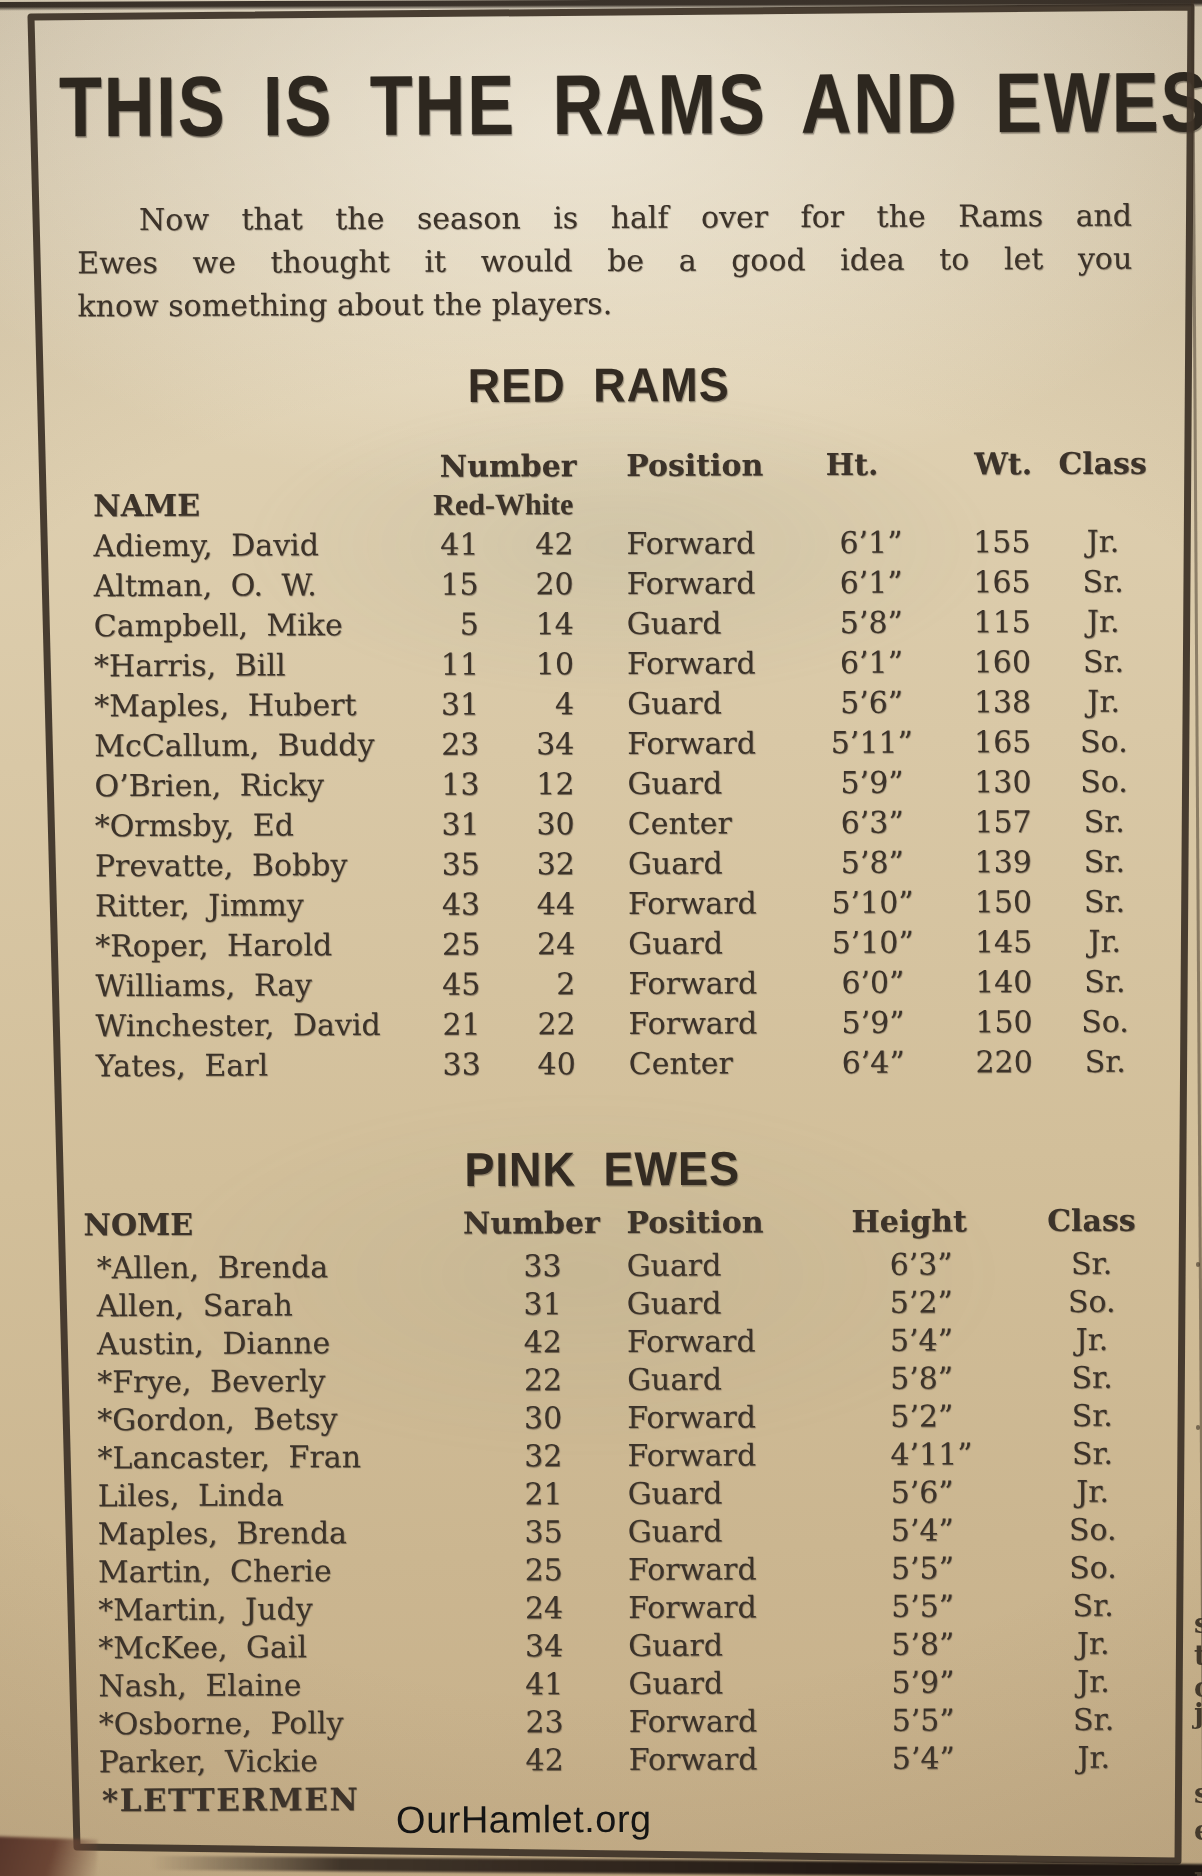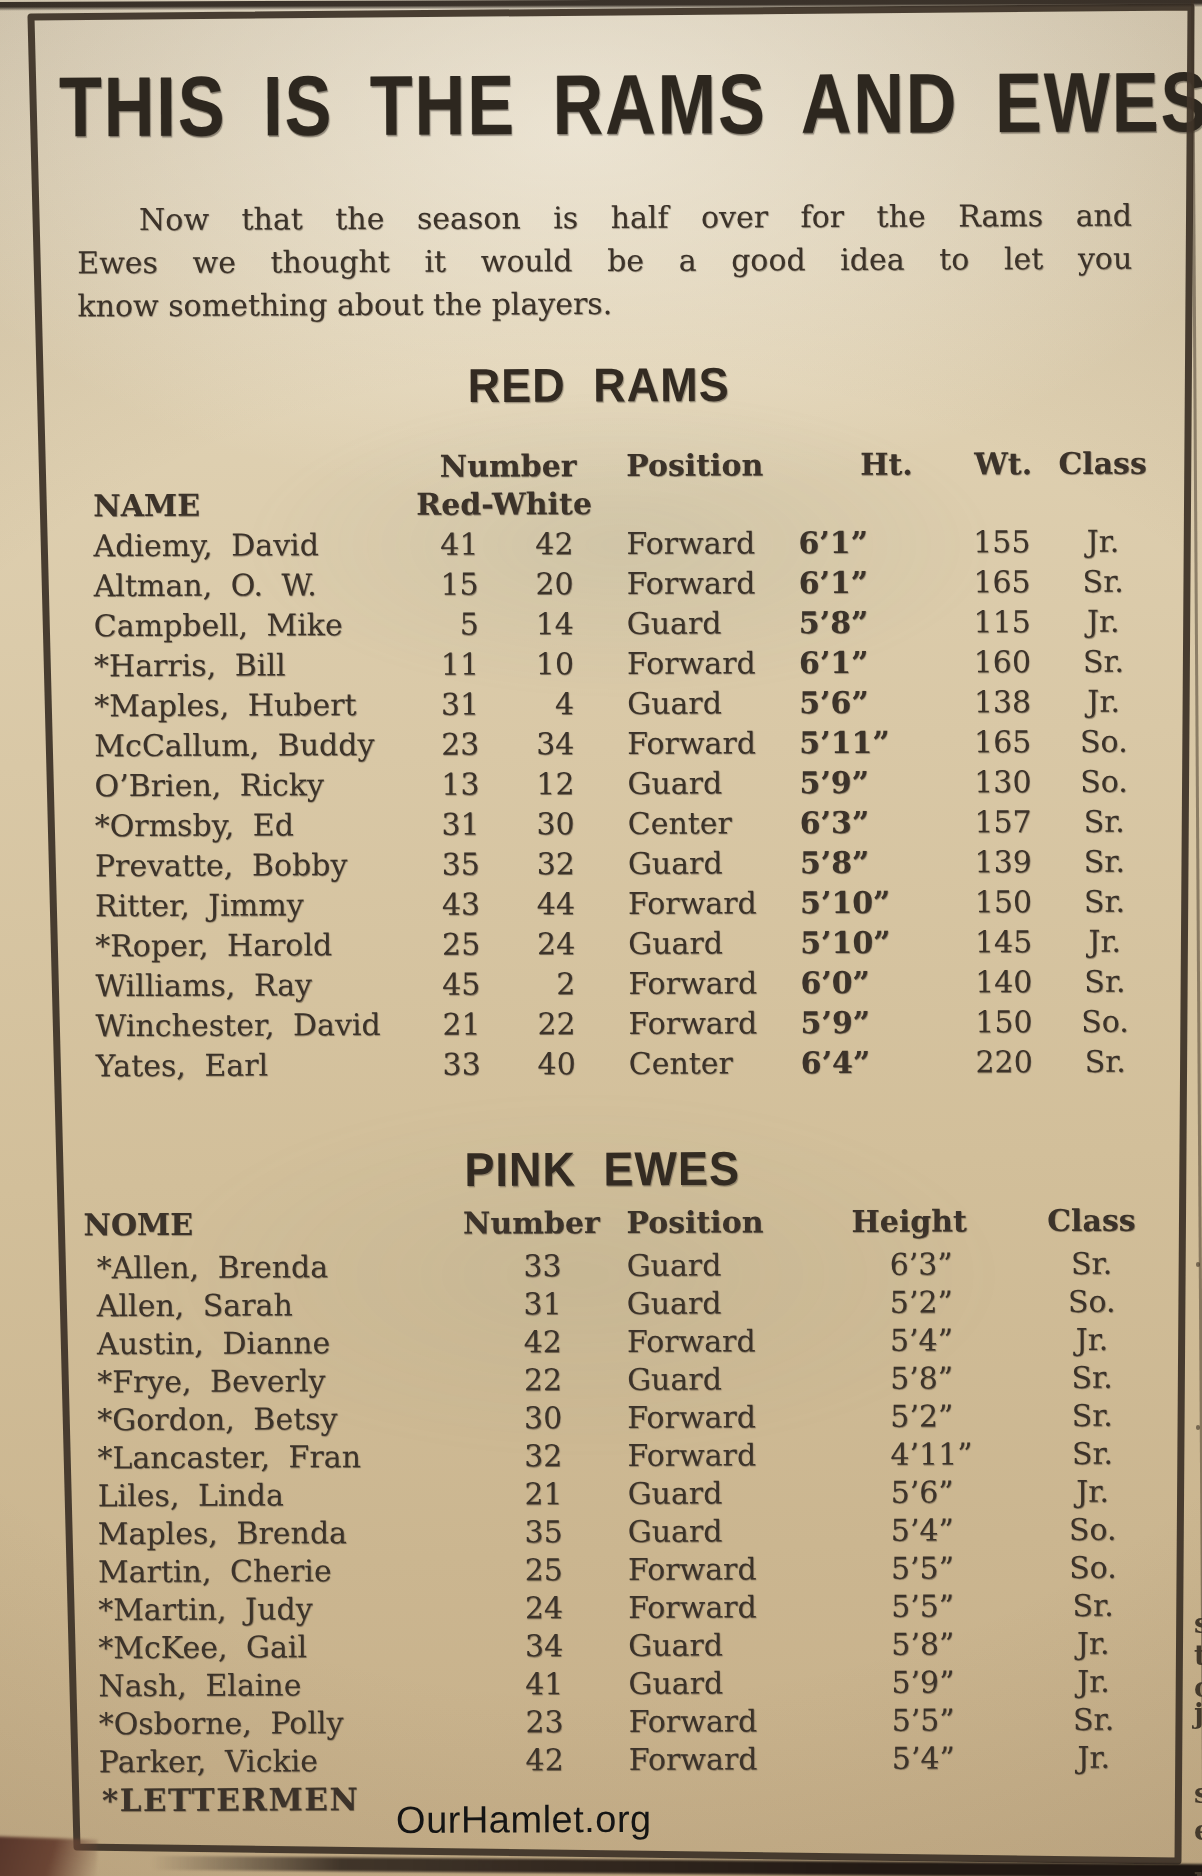--- a/index.html
+++ b/index.html
@@ -40,30 +40,30 @@
   .rams-title{top:358px;}
   .ewes-title{top:1142px;}
 
   
   .hcell,.cell{position:absolute;font-size:30px;line-height:36px;white-space:nowrap;}
   .hcell{font-weight:bold;}
   .trow,.hrow{position:absolute;left:0;width:1202px;height:40px;}
 
   
   .h-name{left:95px;}   .h-number{left:430px;width:160px;text-align:center;}
-  .h-redwhite{left:418px;width:174px;}
-  .h-pos{left:628px;}   .h-ht{left:862px;width:140px;}
+  .h-redwhite{left:418px;width:174px;text-align:center;font-family:Liberation Serif, serif;}
+  .h-pos{left:628px;}   .h-ht{left:784px;width:140px;text-align:center;}
   .h-wt{left:922px;width:112px;text-align:right;}
   .h-cls{left:1042px;width:125px;text-align:center;}
   
   .c-name{left:95px;word-spacing:9px;}
   .c-red{left:392px;width:88px;text-align:right;}
   .c-white{left:487px;width:88px;text-align:right;}
   .c-pos{left:628px;}
-  .c-ht{left:800px;width:145px;text-align:left;font-weight:bold;}
+  .c-ht{left:800px;width:145px;text-align:center;}
   .c-wt{left:920px;width:112px;text-align:right;}
   .c-cls{left:1042px;width:125px;text-align:center;}
   
   .eh-name{left:82px;} .eh-num{left:460px;width:140px;text-align:center;}
   .eh-pos{left:625px;} .eh-ht{left:850px;width:140px;}
   .eh-cls{left:1030px;width:120px;text-align:center;}
   
   .e-name{left:95px;word-spacing:9px;}
   .e-num{left:470px;width:90px;text-align:right;}
   .e-pos{left:625px;}

